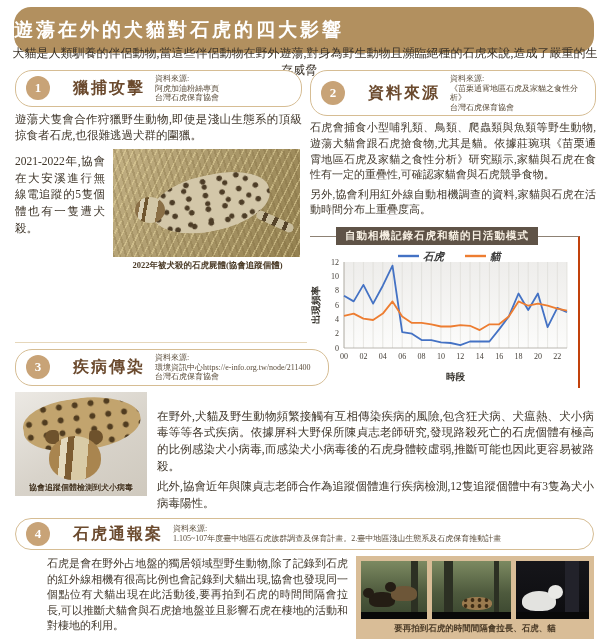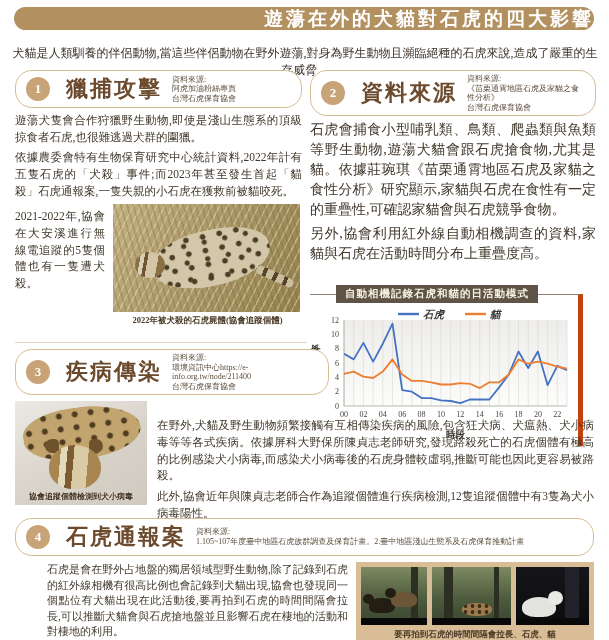--- a/index.html
+++ b/index.html
@@ -1,37 +1,37 @@
 <!DOCTYPE html>
 <html><head>
 <meta charset="utf-8">
 <style>
   html,body{margin:0;padding:0;background:#ffffff;}
   #canvas{position:relative;width:609px;height:640px;background:#ffffff;overflow:hidden;
           font-family:"Liberation Serif","DejaVu Serif",serif;color:#40372b;}
 
   
-  .pill{position:absolute;left:14px;top:7px;width:580px;height:23px;background:#b2905f;
-        border-radius:17px;display:flex;align-items:center;justify-content:flex-end;}
+  .pill{position:absolute;left:14px;top:7px;width:580px;height:46px;background:#b2905f;
+        border-radius:17px;display:flex;align-items:center;justify-content:flex-start;}
   .pill span{color:#fff;font-size:19px;font-weight:bold;letter-spacing:3px;}
   .intro{position:absolute;left:8px;top:45px;width:594px;font-size:12px;text-align:center;color:#3c342a;}
 
   
   .hdr{border:1.3px solid #d6bd94;border-radius:17px;padding:3px 10px;display:flex;
        align-items:center;background:#fff;box-sizing:border-box;}
   .badge{width:24px;height:24px;border-radius:50%;background:#c8a377;color:#fff;flex:0 0 24px;
          display:flex;align-items:center;justify-content:center;font-size:13px;font-weight:bold;}
-  .sec-title{font-size:22px;font-weight:bold;color:#6b4a2e;margin-left:16px;letter-spacing:2px;white-space:nowrap;}
+  .sec-title{font-size:16px;font-weight:bold;color:#6b4a2e;margin-left:23px;letter-spacing:2px;white-space:nowrap;}
   .src{margin-left:10px;font-size:8px;line-height:9.6px;color:#5a4c3a;}
   .body{font-size:11.5px;line-height:1.45;text-align:justify;margin:4px 0 0 0;}
   .cap{font-size:8.5px;color:#4a3a26;text-align:center;font-weight:bold;}
 
   .sec1{position:absolute;left:15px;top:70px;width:287px;}
   .sec2{position:absolute;left:310px;top:70px;width:286px;}
-  .sec2 .body{font-size:14px;line-height:1.42;}
+  .sec2 .body{font-size:11px;line-height:1.42;}
   .divider{position:absolute;left:15px;top:342px;width:292px;height:0;border-top:1.5px solid #e6d7bb;}
   .sec3{position:absolute;left:15px;top:349px;width:579px;}
   .sec3 .hdr{width:314px;}
   .sec4{position:absolute;left:15px;top:518px;width:579px;}
   .sec4 .body{font-size:11px;line-height:1.42;}
 
   
   .photo-row{display:flex;gap:8px;margin-top:5px;}
   .side{width:90px;flex:0 0 90px;}
   .p1wrap{flex:1;}
@@ -45,22 +45,22 @@
      transform:rotate(-12deg);background:#d3c7a9;
      background-image:radial-gradient(circle at 30% 40%,#4d3d27 2.4px,rgba(0,0,0,0) 3.2px),
                       radial-gradient(circle at 70% 65%,#4d3d27 2.2px,rgba(0,0,0,0) 3px);
      background-size:17px 14px,21px 17px;}
   .cat-head{position:absolute;left:22px;top:48px;width:30px;height:26px;border-radius:50%;
      background:linear-gradient(100deg,#8a6f46 0 18%,#d9cfb4 18% 30%,#6e552f 30% 40%,#d2c6a6 40% 70%,#8a6f46 70%);}
   .cat-tail{position:absolute;left:142px;top:68px;width:40px;height:9px;border-radius:5px;
      transform:rotate(24deg);background:repeating-linear-gradient(90deg,#c9bd9d 0 7px,#55432a 7px 11px);}
 
   
-  .chart-box{position:relative;margin-top:30px;width:268px;border-top:1px solid #8d8174;
-             border-right:5px solid #c2410c;padding-top:7px;}
+  .chart-box{position:relative;margin-top:18px;width:268px;border-top:1px solid #8d8174;
+             border-right:2px solid #c2410c;padding-top:7px;}
   .chart-title{position:absolute;top:-10px;left:26px;background:#5f5347;color:#f6efe2;
                font-size:10.5px;font-weight:bold;padding:2px 9px;letter-spacing:1px;}
   .tick{font-family:"Liberation Serif",serif;font-size:8px;fill:#46413a;}
   .legend{font-family:"Liberation Serif",serif;font-style:italic;font-weight:bold;font-size:10.5px;fill:#3a3a3a;}
   .axis-title{font-family:"Liberation Serif",serif;font-weight:bold;font-size:9.5px;fill:#33302a;}
 
   
   .sec3-body{display:flex;gap:10px;margin-top:6px;}
   .exam{width:132px;height:104px;flex:0 0 132px;
      background:linear-gradient(150deg,#ece9e4,#d8d3ca 55%,#cfc9be);}
@@ -109,21 +109,20 @@
     <div class="hdr">
       <div class="badge">1</div>
       <div class="sec-title">獵捕攻擊</div>
       <div class="src">
         <div>資料來源:</div>
         <div>阿虎加油粉絲專頁</div>
         <div>台灣石虎保育協會</div>
       </div>
     </div>
     <p class="body">遊蕩犬隻會合作狩獵野生動物,即使是淺山生態系的頂級掠食者石虎,也很難逃過犬群的圍獵。</p>
-    <p class="body">依據農委會特有生物保育研究中心統計資料,2022年計有五隻石虎的「犬殺」事件;而2023年甚至發生首起「貓殺」石虎通報案,一隻失親的小石虎在獲救前被貓咬死。</p>
     <div class="photo-row">
       <p class="body side">2021-2022年,協會在大安溪進行無線電追蹤的5隻個體也有一隻遭犬殺。</p>
       <div class="p1wrap">
         <div class="photo grass">
           <div class="cat-body"></div>
           <div class="cat-head"></div>
           <div class="cat-tail"></div>
         </div>
         <div class="cap" style="margin-top:3px;">2022年被犬殺的石虎屍體(協會追蹤個體)</div>
       </div>

